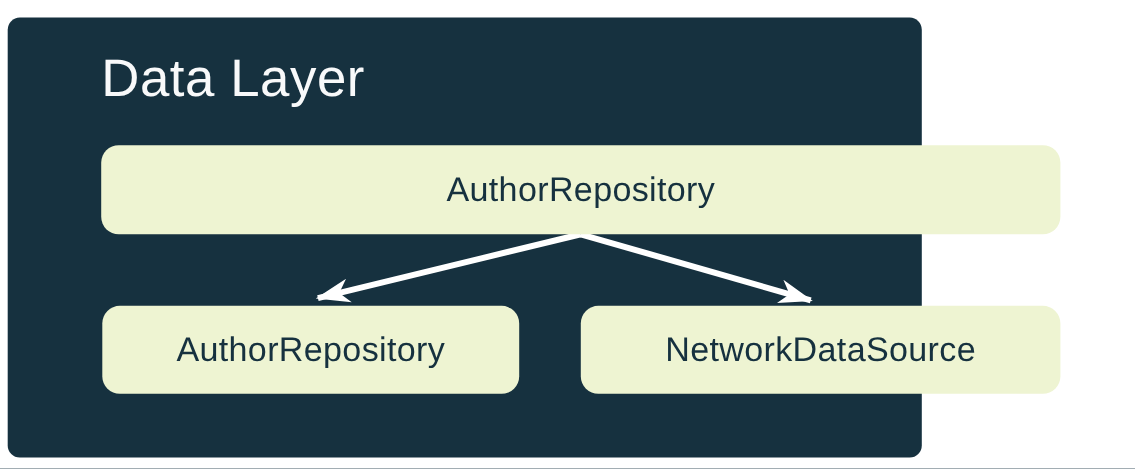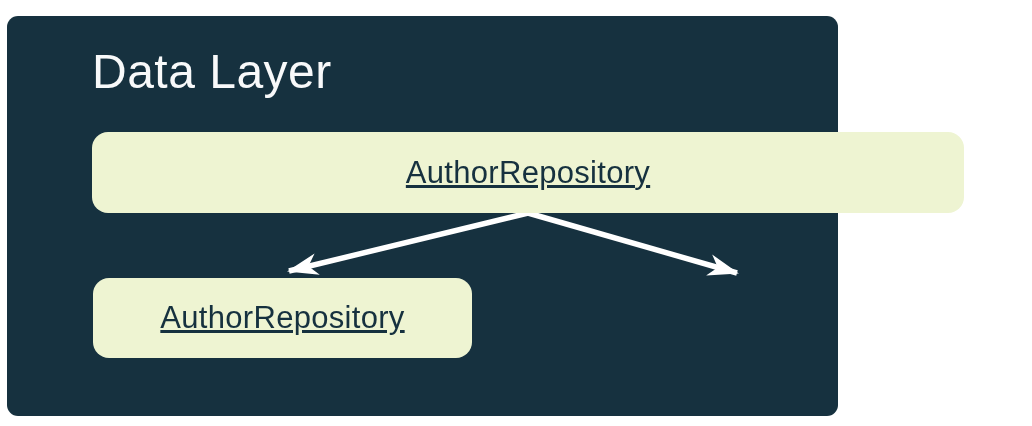--- a/index.html
+++ b/index.html
@@ -38,21 +38,20 @@
     border-radius:16px;
     display:flex;
     align-items:center;
     justify-content:center;
   }
   .node-label{
     font-size:31px;
     font-weight:400;
     color:var(--node-text);
     letter-spacing:0.3px;
-    text-decoration:underline;
   }
   .node-repository{ left:85px;  top:116px; width:872px; height:81px; }
   .node-local{      left:86px;  top:262px; width:379px; height:80px; }
   .node-network{    left:521px; top:262px; width:436px; height:80px; }
   .arrows-layer{
     position:absolute;
     left:0; top:0;
     width:1018px; height:400px;
     pointer-events:none;
   }
@@ -75,14 +74,17 @@
   </svg>
 
   <div class="node node-repository">
     <span class="node-label">AuthorRepository</span>
   </div>
 
   <div class="node node-local">
     <span class="node-label">AuthorRepository</span>
   </div>
 
+  <div class="node node-network">
+    <span class="node-label">NetworkDataSource</span>
+  </div>
 
 </div>
 
 </body></html>

